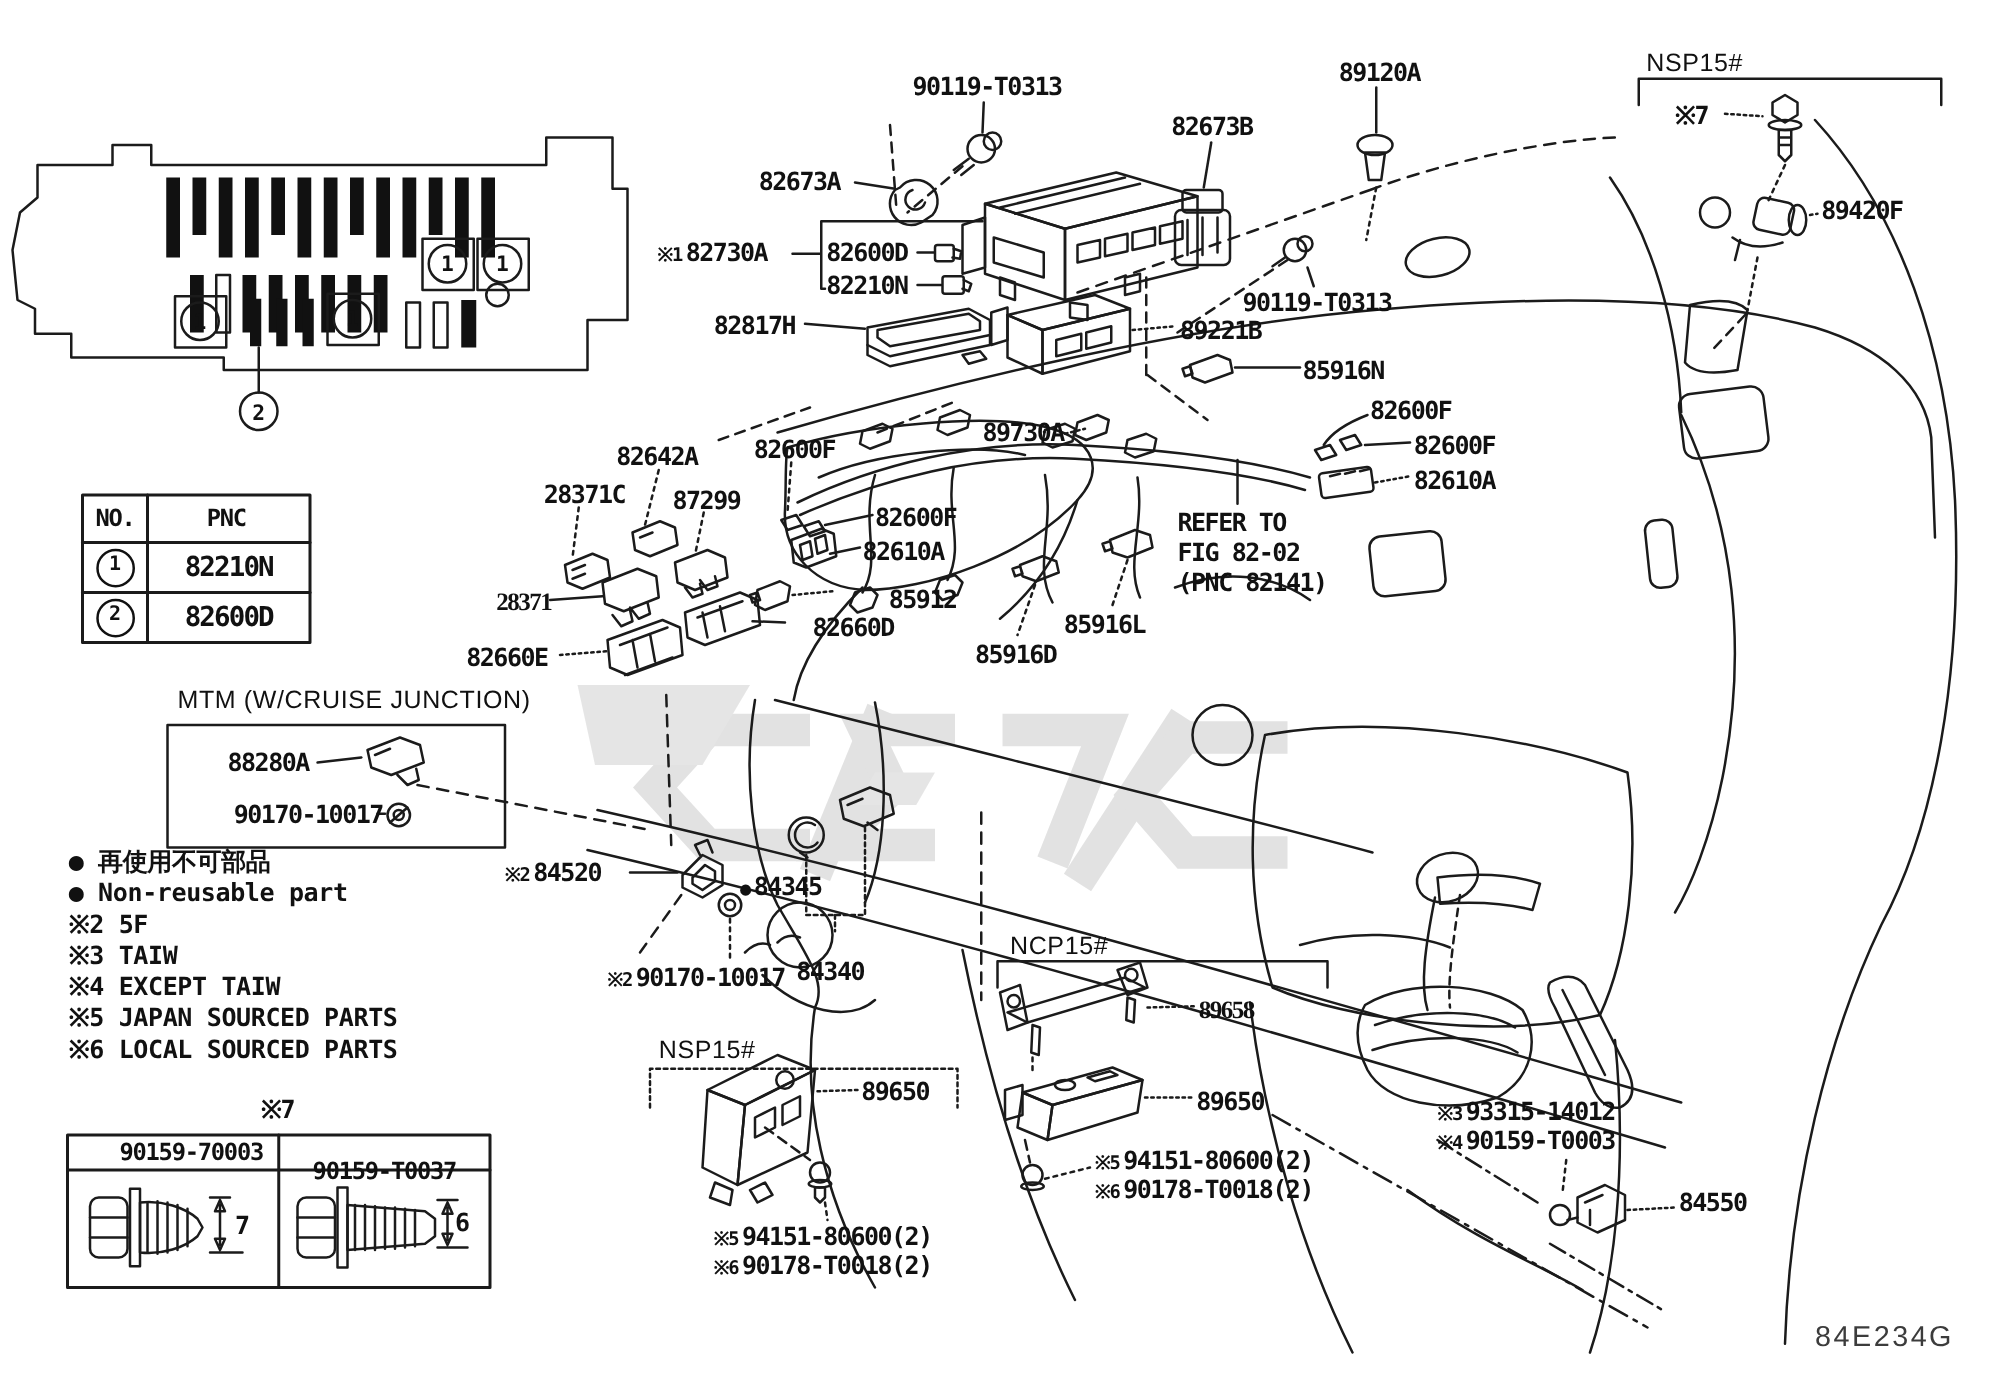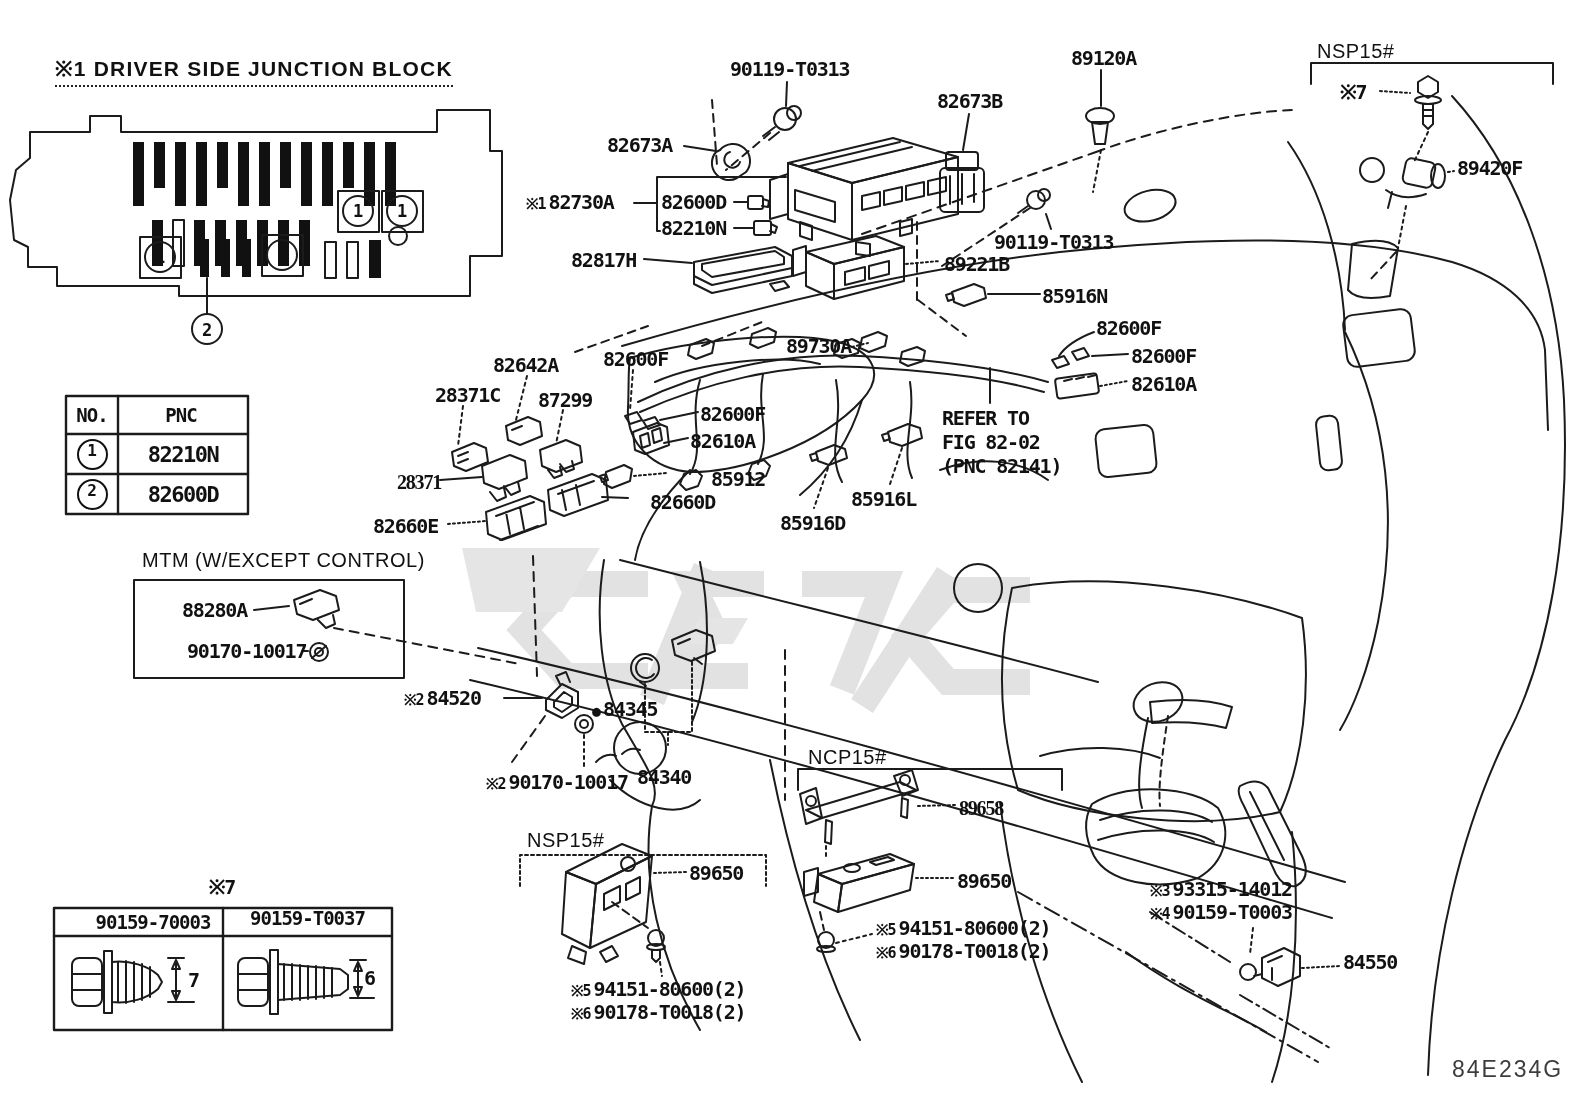--- a/index.html
+++ b/index.html
@@ -380,21 +380,20 @@
 
     <g font-family="DejaVu Sans Mono, monospace" font-weight="bold" font-size="17" fill="#111" text-anchor="middle">
       <text x="358" y="217">1</text>
       <text x="402" y="217">1</text>
       <text x="160" y="263">1</text>
       <text x="282" y="261">1</text>
       <text x="207" y="336">2</text>
     </g>
   </svg>
 
-  <div id="page-title">※1 DRIVER SIDE JUNCTION BLOCK</div>
 
   <div id="labels">
       <div class="lbl pn" style="left: 730px; top: 57px;"><span>90119-T0313</span></div>
       <div class="lbl pn" style="left: 1071px; top: 46px;"><span>89120A</span></div>
       <div class="lbl plain" style="left: 1317px; top: 40px;"><span>NSP15#</span></div>
       <div class="lbl pn" style="left: 1340px; top: 78px;"><span>※7</span></div>
       <div class="lbl pn" style="left: 937px; top: 89px;"><span>82673B</span></div>
       <div class="lbl pn" style="left: 607px; top: 133px;"><span>82673A</span></div>
       <div class="lbl pn" style="left: 1457px; top: 156px;"><span>89420F</span></div>
       <div class="lbl pn" style="left: 526px; top: 190px;"><span class="pfx">※1</span><span>82730A</span></div>
@@ -416,21 +415,21 @@
       <div class="lbl pn" style="left: 690px; top: 429px;"><span>82610A</span></div>
       <div class="lbl pn" style="left: 942px; top: 406px;"><span>REFER TO
 FIG 82-02
 (PNC 82141)</span></div>
       <div class="lbl pn" style="left: 397px; top: 471px; font-family: Liberation Serif, serif;"><span>28371</span></div>
       <div class="lbl pn" style="left: 670px; top: 467px; margin-left: 41px;"><span>85912</span></div>
       <div class="lbl pn" style="left: 630px; top: 490px; margin-left: 20px;"><span>82660D</span></div>
       <div class="lbl pn" style="left: 851px; top: 487px;"><span>85916L</span></div>
       <div class="lbl pn" style="left: 373px; top: 514px;"><span>82660E</span></div>
       <div class="lbl pn" style="left: 780px; top: 511px;"><span>85916D</span></div>
-      <div class="lbl plain" style="left: 142px; top: 549px;"><span>MTM (W/EXCEPT CONTROL)</span></div>
+      <div class="lbl plain" style="left: 142px; top: 549px;"><span>MTM (W/CRUISE JUNCTION)</span></div>
       <div class="lbl pn" style="left: 182px; top: 598px;"><span>88280A</span></div>
       <div class="lbl pn" style="left: 187px; top: 639px;"><span>90170-10017</span></div>
       <div class="lbl pn" style="left: 404px; top: 686px;"><span class="pfx">※2</span><span>84520</span></div>
       <div class="lbl pn" style="left: 592px; top: 697px;"><span class="pfx">●</span><span>84345</span></div>
       <div class="lbl pn" style="left: 637px; top: 765px;"><span>84340</span></div>
       <div class="lbl pn" style="left: 486px; top: 770px;"><span class="pfx">※2</span><span>90170-10017</span></div>
       <div class="lbl plain" style="left: 808px; top: 746px;"><span>NCP15#</span></div>
       <div class="lbl pn" style="left: 959px; top: 797px; font-family: Liberation Serif, serif;"><span>89658</span></div>
       <div class="lbl pn" style="left: 957px; top: 869px;"><span>89650</span></div>
       <div class="lbl pn" style="left: 876px; top: 916px;"><span class="pfx">※5</span><span>94151-80600(2)</span></div>
@@ -438,30 +437,39 @@
       <div class="lbl plain" style="left: 527px; top: 829px;"><span>NSP15#</span></div>
       <div class="lbl pn" style="left: 689px; top: 861px;"><span>89650</span></div>
       <div class="lbl pn" style="left: 571px; top: 977px;"><span class="pfx">※5</span><span>94151-80600(2)</span></div>
       <div class="lbl pn" style="left: 571px; top: 1000px;"><span class="pfx">※6</span><span>90178-T0018(2)</span></div>
       <div class="lbl pn" style="left: 1150px; top: 877px;"><span class="pfx">※3</span><span>93315-14012</span></div>
       <div class="lbl pn" style="left: 1150px; top: 900px;"><span class="pfx">※4</span><span>90159-T0003</span></div>
       <div class="lbl pn" style="left: 1343px; top: 950px;"><span>84550</span></div>
       <div class="lbl plain-lg" style="left: 1452px; top: 1056px;"><span>84E234G</span></div>
     </div>
 
+  <div id="legend">
+      <div class="leg-item">● 再使用不可部品</div>
+      <div class="leg-item">● Non-reusable part</div>
+      <div class="leg-item">※2 5F</div>
+      <div class="leg-item">※3 TAIW</div>
+      <div class="leg-item">※4 EXCEPT TAIW</div>
+      <div class="leg-item">※5 JAPAN SOURCED PARTS</div>
+      <div class="leg-item">※6 LOCAL SOURCED PARTS</div>
+    </div>
 
   <div class="cell tbl-h" style="left:66px;top:396px;width:52px;height:38px;">NO.</div>
   <div class="cell tbl-h" style="left:118px;top:396px;width:126px;height:38px;">PNC</div>
   <div class="cell" style="left:66px;top:434px;width:52px;height:40px;">
     <span class="circ">1</span>
     </div>
   <div class="cell tbl-v" style="left:118px;top:434px;width:130px;height:40px;">82210N</div>
   <div class="cell" style="left:66px;top:474px;width:52px;height:40px;">
     <span class="circ">2</span>
     </div>
   <div class="cell tbl-v" style="left:118px;top:474px;width:130px;height:40px;">82600D</div>
 
   <div class="cell pn" style="left:192px;top:874px;width:60px;height:24px;">※7</div>
   <div class="cell tbl-h" style="left:54px;top:908px;width:198px;height:28px;">90159-70003</div>
-  <div class="cell tbl-h" style="left:223px;top:908px;width:169px;height:20px;">90159-T0037</div>
+  <div class="cell tbl-h" style="left:223px;top:927px;width:169px;height:20px;">90159-T0037</div>
   <div class="dim" style="position:absolute;left:188px;top:968px;">7</div>
   <div class="dim" style="position:absolute;left:364px;top:966px;">6</div>
 </div>
 
 </body></html>

